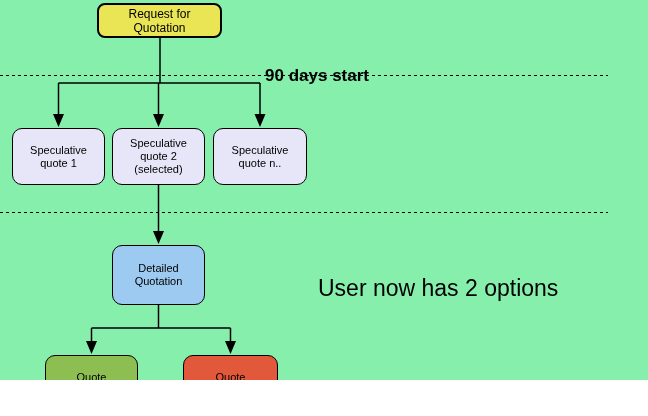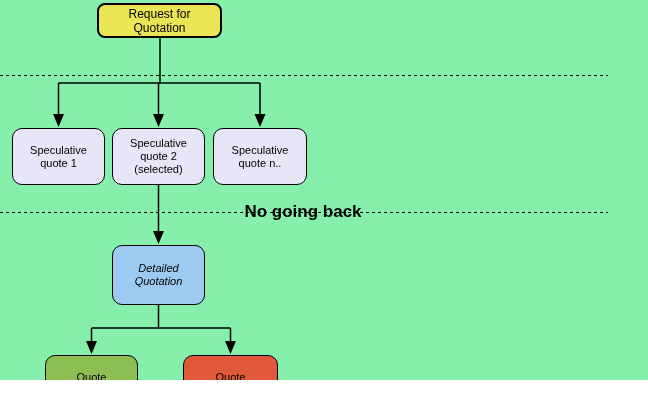--- a/index.html
+++ b/index.html
@@ -32,21 +32,21 @@
   }
   .node .node-label { white-space: pre-line; }
   .node-request {
     left: 97px; top: 3px; width: 125px; height: 35px;
     border-width: 2px; border-radius: 8px;
     font-size: 12px; line-height: 14px;
   }
   .node-spec1 { left: 12px;  top: 128px; width: 93px; height: 57px; }
   .node-spec2 { left: 112px; top: 128px; width: 93px; height: 57px; }
   .node-spec3 { left: 213px; top: 128px; width: 94px; height: 57px; }
-  .node-detailed { left: 112px; top: 245px; width: 93px; height: 60px; font-style: italic; }
+  .node-detailed { left: 112px; top: 245px; width: 93px; height: 60px; }
   .node-accepted { left: 45px;  top: 355px; width: 93px; height: 58px; }
   .node-rejected { left: 183px; top: 355px; width: 95px; height: 58px; }
 
   .annotation {
     position: absolute;
     z-index: 2;
     color: #000;
     font-size: 23px;
     line-height: 27px;
     white-space: pre-line;
@@ -128,19 +128,20 @@
   <div class="node node-accepted" style="background-color: rgb(141, 190, 82);">
     <span class="node-label">Quote
 Accepted</span>
   </div>
 
   <div class="node node-rejected" style="background-color: rgb(226, 88, 58);">
     <span class="node-label">Quote
 Rejected</span>
   </div>
 
-
-  <div class="milestone milestone-2">No going back</div>
+  <div class="milestone milestone-1">90 days start</div>
 
 
 
 
+  <div class="annotation annotation-options">User now has 2 options</div>
+
 </div>
 
 </body></html>

